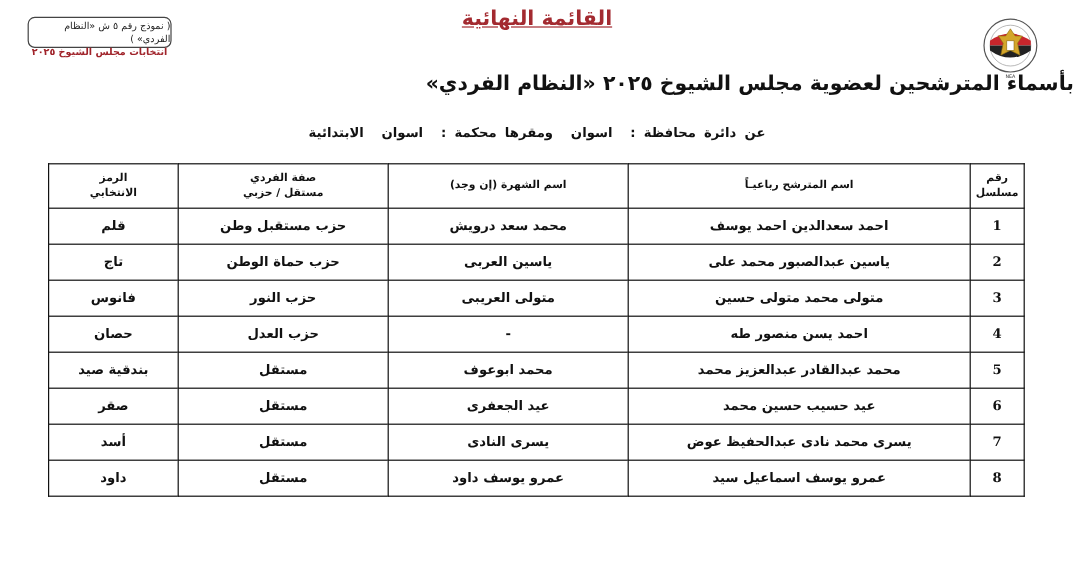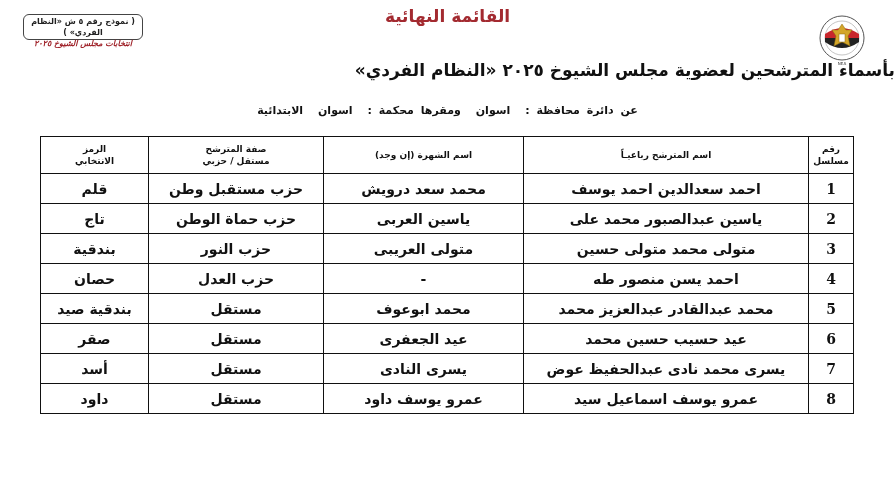--- a/index.html
+++ b/index.html
@@ -24,41 +24,42 @@
       border: 1.5px solid #444;
       border-radius: 6px;
       box-sizing: border-box;
       text-align: center;
       direction: rtl;
       line-height: 11px;
       padding-top: 1px;
     }
     .form-badge .l1 {
       font-size: 8px;
-      font-weight: bold;
+      font-weight: normal;
       color: #222;
       display: block;
+      text-align: right;
     }
     .form-badge .l2 {
       font-size: 8px;
       font-weight: bold;
       color: #a0232a;
       display: block;
-      font-style: italic;
     }
     .main-title {
       position: absolute;
       left: 0;
       width: 895px;
       top: 6px;
       text-align: center;
       font-size: 17px;
       font-weight: bold;
       color: #a32a30;
       direction: rtl;
+      text-decoration: underline;
     }
     .logo {
       position: absolute;
       left: 818px;
       top: 12px;
       width: 48px;
       height: 56px;
     }
     .subtitle {
       position: absolute;
@@ -90,21 +91,21 @@
       width: 813px;
       border-collapse: collapse;
       direction: rtl;
       table-layout: fixed;
     }
     table.candidates th,
     table.candidates td {
       border: 1.5px solid #111;
       text-align: center;
       vertical-align: middle;
-      font-size: 14px;
+      font-size: 11px;
       font-weight: bold;
       color: #111;
       padding: 0 4px;
     }
     table.candidates th {
       height: 36px;
       font-size: 9px;
       line-height: 12px;
     }
     table.candidates td {
@@ -163,21 +164,21 @@
   </colgroup>
   <thead>
     <tr>
       <th>
         <span class="th-line">رقم</span>
         <span class="th-line">مسلسل</span>
       </th>
       <th>اسم المترشح رباعيـاً</th>
       <th>اسم الشهرة (إن وجد)</th>
       <th>
-        <span class="th-line">صفة المترشح</span>
+        <span class="th-line">صفة الفردي</span>
         <span class="th-line">مستقل / حزبي</span>
       </th>
       <th>
         <span class="th-line">الرمز</span>
         <span class="th-line">الانتخابي</span>
       </th>
     </tr>
   </thead>
   <tbody>
     <tr>
@@ -192,21 +193,21 @@
       <td>ياسين عبدالصبور محمد على</td>
       <td>ياسين العربى</td>
       <td>حزب حماة الوطن</td>
       <td>تاج</td>
     </tr>
     <tr>
       <td class="num">3</td>
       <td>متولى محمد متولى حسين</td>
       <td>متولى العريبى</td>
       <td>حزب النور</td>
-      <td>بندقية</td>
+      <td>فانوس</td>
     </tr>
     <tr>
       <td class="num">4</td>
       <td>احمد يسن منصور طه</td>
       <td>-</td>
       <td>حزب العدل</td>
       <td>حصان</td>
     </tr>
     <tr>
       <td class="num">5</td>

